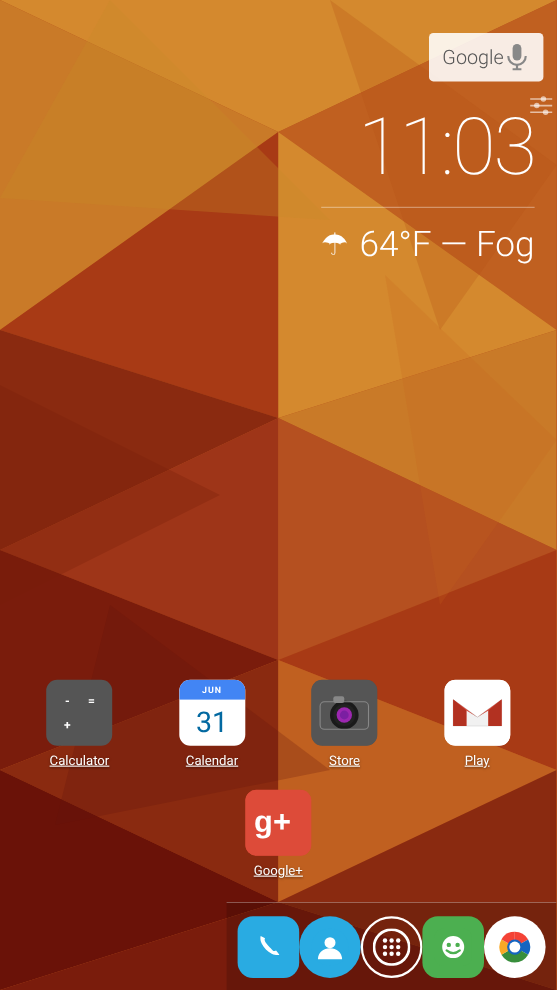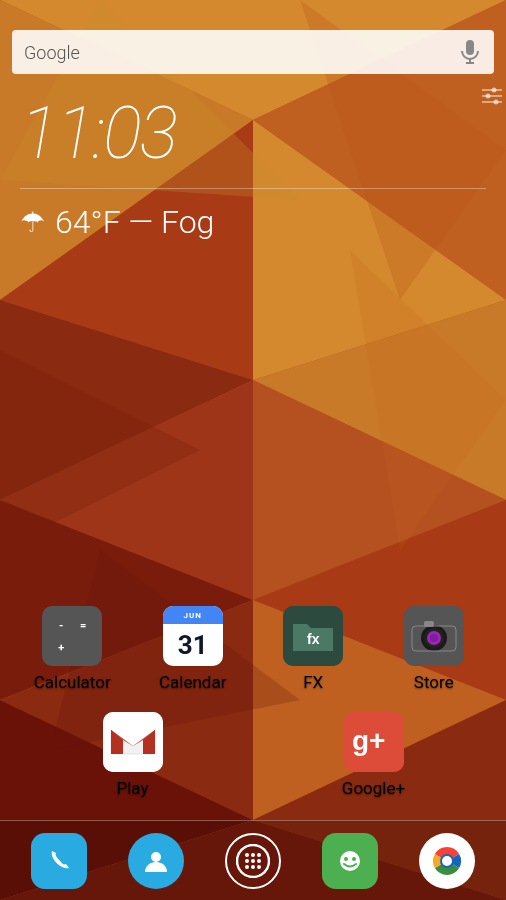--- a/index.html
+++ b/index.html
@@ -21,20 +21,21 @@
       z-index: 0;
     }
 
     .screen {
       position: relative;
       z-index: 1;
       width: 506px;
       height: 900px;
       display: flex;
       flex-direction: column;
+      align-items: flex-end;
     }
 
     
     .status-bar {
       height: 24px;
       background: transparent;
     }
 
     
     .search-bar {
@@ -58,21 +59,20 @@
       width: 24px;
       height: 24px;
       display: flex;
       align-items: center;
       justify-content: center;
     }
 
     
     .clock-widget {
       padding: 24px 20px 0 20px;
-      font-style: italic;
     }
 
     .clock-time {
       font-size: 72px;
       font-weight: 100;
       color: white;
       line-height: 1;
       letter-spacing: -2px;
     }
 
@@ -142,24 +142,25 @@
       height: 60px;
       border-radius: 10px;
       display: flex;
       align-items: center;
       justify-content: center;
       margin-bottom: 6px;
       overflow: hidden;
     }
 
     .app-label {
-      font-size: 17px;
-      color: #000000;
+      font-size: 12px;
+      color: #ffffff;
       text-align: center;
       text-shadow: 0 1px 2px rgba(0,0,0,0.5);
+      text-decoration: underline;
     }
 
     
     .dock {
       height: 80px;
       border-top: 1px solid rgba(255,255,255,0.3);
       display: flex;
       align-items: center;
       justify-content: space-around;
       padding: 0 10px;
@@ -370,37 +371,26 @@
       <span class="app-label">Calculator</span>
     </div>
 
 
     <div class="app-item">
       <div class="app-icon calendar-icon" style="flex-direction:column; padding:0; overflow:hidden;">
         <div class="calendar-header">
           <span style="color:white;font-size:8px;font-weight:bold;letter-spacing:1px;">JUN</span>
         </div>
         <div class="calendar-date">
-          <span style="color:#0f172a;font-size:26px;font-weight:700;">31</span>
+          <span style="color:#0369a1;font-size:26px;font-weight:400;">31</span>
         </div>
       </div>
       <span class="app-label">Calendar</span>
     </div>
 
-    <div class="app-item">
-      <div class="app-icon fx-icon">
-        <svg width="60" height="60" viewBox="0 0 60 60">
-          <rect width="60" height="60" rx="10" fill="#2d4a3e"></rect>
-
-          <path d="M10 18 L10 45 L50 45 L50 22 L28 22 L24 18 Z" fill="#4a7a65"></path>
-          <text x="24" y="38" font-size="14" fill="white" font-weight="bold" font-family="Arial">fx</text>
-        </svg>
-      </div>
-      <span class="app-label">FX</span>
-    </div>
 
     <div class="app-item">
       <div class="app-icon camera-icon">
         <svg width="60" height="60" viewBox="0 0 60 60">
           <rect width="60" height="60" rx="10" fill="#555"></rect>
 
           <circle cx="30" cy="32" r="13" fill="#1a1a1a"></circle>
           <circle cx="30" cy="32" r="10" fill="#222"></circle>
           <circle cx="30" cy="32" r="7" fill="#9c27b0"></circle>
           <circle cx="30" cy="32" r="4" fill="#7b1fa2"></circle>

